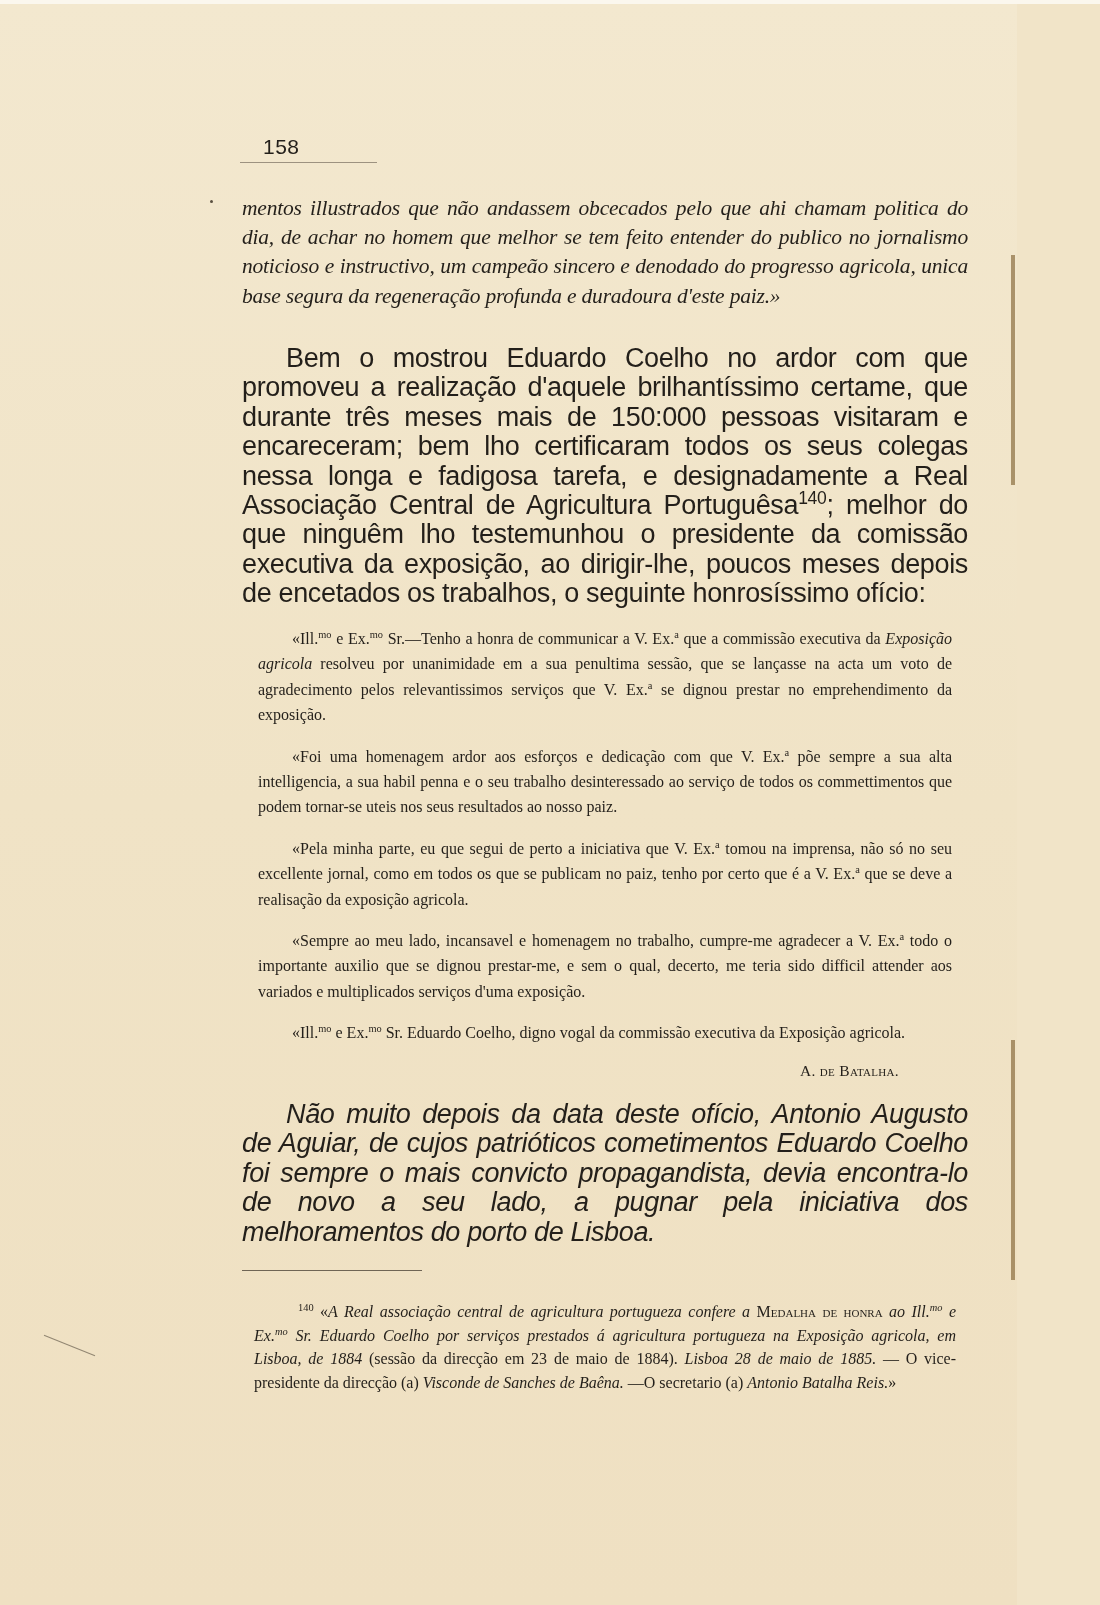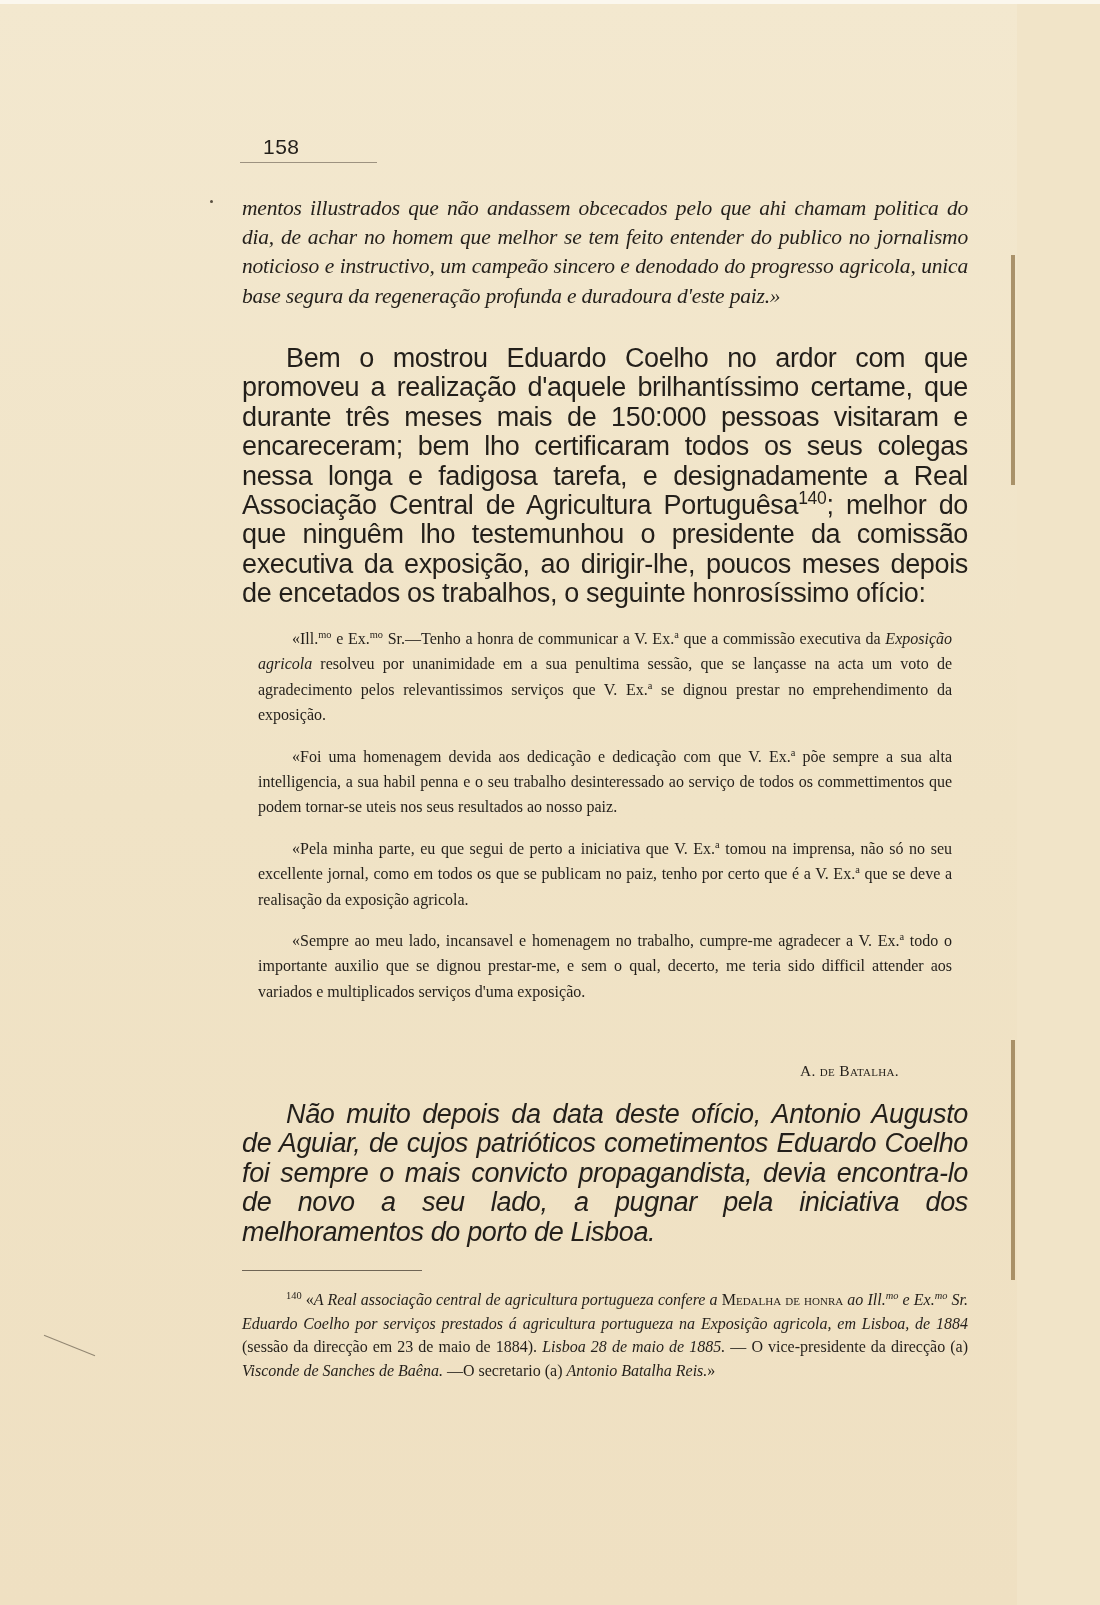--- a/index.html
+++ b/index.html
@@ -43,21 +43,21 @@
   .signature {
     position:absolute; left:800px; top:1062px; font-size:15.5px;
     font-family: "Liberation Serif", serif; font-variant: small-caps; letter-spacing:0.3px;
   }
   .p2 { top:1100px;font-style:italic; }
   .fn-rule { position:absolute; left:242px; top:1270px; width:180px; height:1px; background:#6f6555; }
   .footnote {
     top:1288px; font-size:16px; line-height:23.5px;
     font-family: "Liberation Serif", serif;
   }
-  .footnote p { margin:0; text-indent: 44px; text-align: justify; text-align-last:left; }
+  .footnote p { margin:12px; text-indent: 44px; text-align: justify; text-align-last:left; }
   .it { font-style: italic; }
   .sc { font-variant: small-caps; }
   sup { font-size: 65%; line-height: 0; vertical-align: 0.55em; }
   .stray-dot { position:absolute; left:210px; top:200px; width:3px; height:3px; background:#5a5040; border-radius:50%; }
   .stray-mark { position:absolute; left:42px; top:1345px; width:55px; height:1px; background:#6a6050; transform: rotate(22deg); opacity:.7; }
 </style>
 </head>
 <body>
 
 <div class="page">
@@ -74,27 +74,28 @@
     <p>mentos illustrados que não andassem obcecados pelo que ahi chamam politica do dia, de achar no homem que melhor se tem feito entender do publico no jornalismo noticioso e instructivo, um campeão sincero e denodado do progresso agricola, unica base segura da regeneração profunda e duradoura d'este paiz.»</p>
   </div>
 
   <div class="block body-text p1">
     <p><span>Bem o mostrou Eduardo Coelho no ardor com que promoveu a realização d'aquele brilhantíssimo certame, que durante três meses mais de 150:000 pessoas visitaram e encareceram; bem lho certificaram todos os seus colegas nessa longa e fadigosa tarefa, e designadamente a Real Associação Central de Agricultura Portuguêsa</span><sup>140</sup><span>; melhor do que ninguêm lho testemunhou o presidente da comissão executiva da exposição, ao dirigir-lhe, poucos meses depois de encetados os trabalhos, o seguinte honrosíssimo ofício:</span></p>
   </div>
 
   <div class="block letter">
     <p><span>«Ill.</span><sup>mo</sup><span> e Ex.</span><sup>mo</sup><span> Sr.—Tenho a honra de communicar a V. Ex.</span><sup>a</sup><span> que a commissão executiva da </span><span class="it">Exposição agricola</span><span> resolveu por unanimidade em a sua penultima sessão, que se lançasse na acta um voto de agradecimento pelos relevantissimos serviços que V. Ex.</span><sup>a</sup><span> se dignou prestar no emprehendimento da exposição.</span></p>
 
-    <p><span>«Foi uma homenagem devida aos dedicação e dedicação com que V. Ex.</span><sup>a</sup><span> põe sempre a sua alta intelligencia, a sua habil penna e o seu trabalho desinteressado ao serviço de todos os commettimentos que podem tornar-se uteis nos seus resultados ao nosso paiz.</span></p>
+    <p><span>«Foi uma homenagem ardor aos esforços e dedicação com que V. Ex.</span><sup>a</sup><span> põe sempre a sua alta intelligencia, a sua habil penna e o seu trabalho desinteressado ao serviço de todos os commettimentos que podem tornar-se uteis nos seus resultados ao nosso paiz.</span></p>
 
     <p><span>«Pela minha parte, eu que segui de perto a iniciativa que V. Ex.</span><sup>a</sup><span> tomou na imprensa, não só no seu excellente jornal, como em todos os que se publicam no paiz, tenho por certo que é a V. Ex.</span><sup>a</sup><span> que se deve a realisação da exposição agricola.</span></p>
 
     <p><span>«Sempre ao meu lado, incansavel e homenagem no trabalho, cumpre-me agradecer a V. Ex.</span><sup>a</sup><span> todo o importante auxilio que se dignou prestar-me, e sem o qual, decerto, me teria sido difficil attender aos variados e multiplicados serviços d'uma exposição.</span></p>
 
 
+    <p><span>«Ill.</span><sup>mo</sup><span> e Ex.</span><sup>mo</sup><span> Sr. Eduardo Coelho, digno vogal da commissão executiva da Exposição agricola.</span></p>
   </div>
 
   <div class="signature">A. de Batalha.</div>
 
   <div class="block body-text p2">
     <p>Não muito depois da data deste ofício, Antonio Augusto de Aguiar, de cujos patrióticos cometimentos Eduardo Coelho foi sempre o mais convicto propagandista, devia encontra-lo de novo a seu lado, a pugnar pela iniciativa dos melhoramentos do porto de Lisboa.</p>
   </div>
 
   <div class="fn-rule"></div>
 

